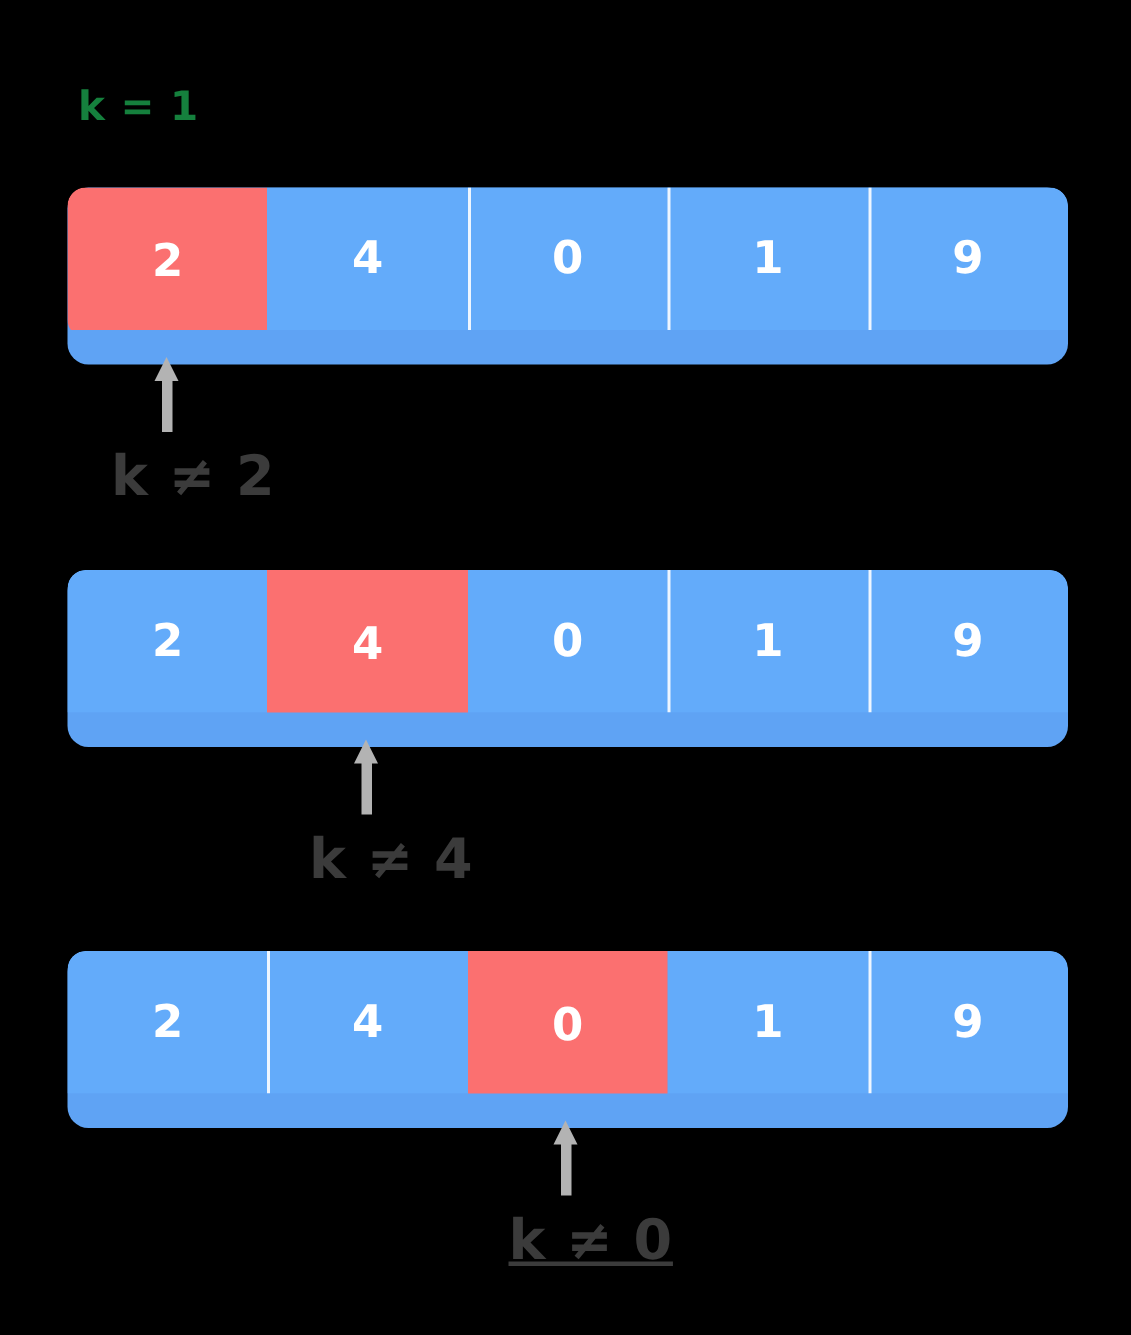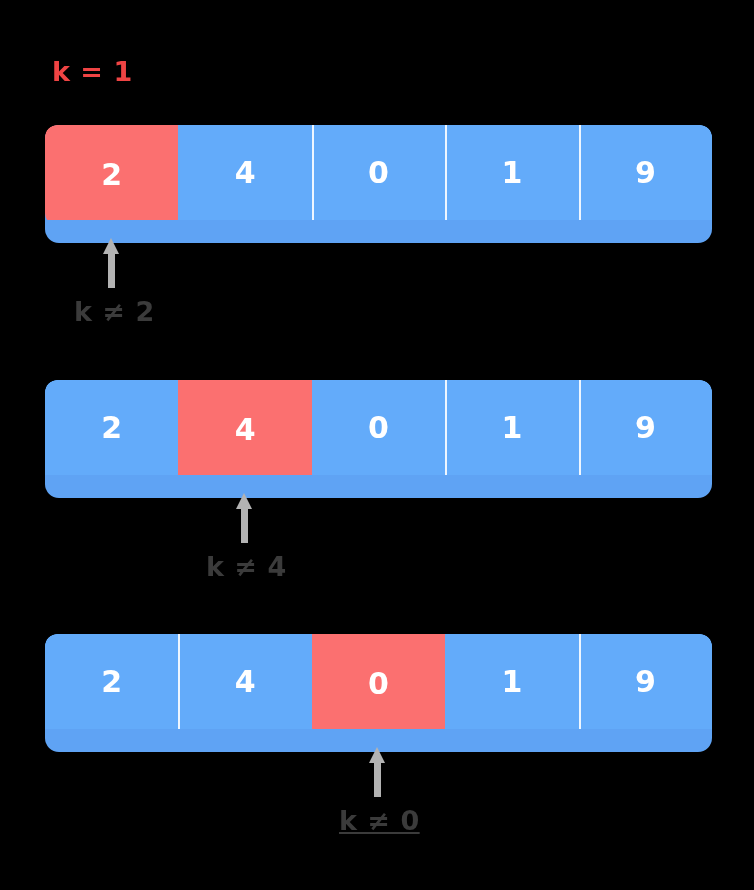--- a/index.html
+++ b/index.html
@@ -23,21 +23,21 @@
     height: 890px;
   }
 
   
   .top-caption {
     position: absolute;
     left: 52px;
     top: 56px;
     font-size: 27px;
     font-weight: bold;
-    color: #ef4444;
+    color: #15803d;
     letter-spacing: 0.5px;
     white-space: nowrap;
   }
 
   
   .array-row {
     position: absolute;
     left: 45px;
     width: 667px;
   }
@@ -127,21 +127,21 @@
     width: 0;
     height: 0;
     border-left: 8px solid transparent;
     border-right: 8px solid transparent;
     border-bottom: 16px solid #b3b3b3;
   }
 
   
   .row-caption {
     position: absolute;
-    font-size: 27px;
+    font-size: 37px;
     font-weight: bold;
     color: #3b3b3b;
     letter-spacing: 0.5px;
     white-space: nowrap;
   }
 </style>
 </head>
 <body>
 
 <div id="stage">

